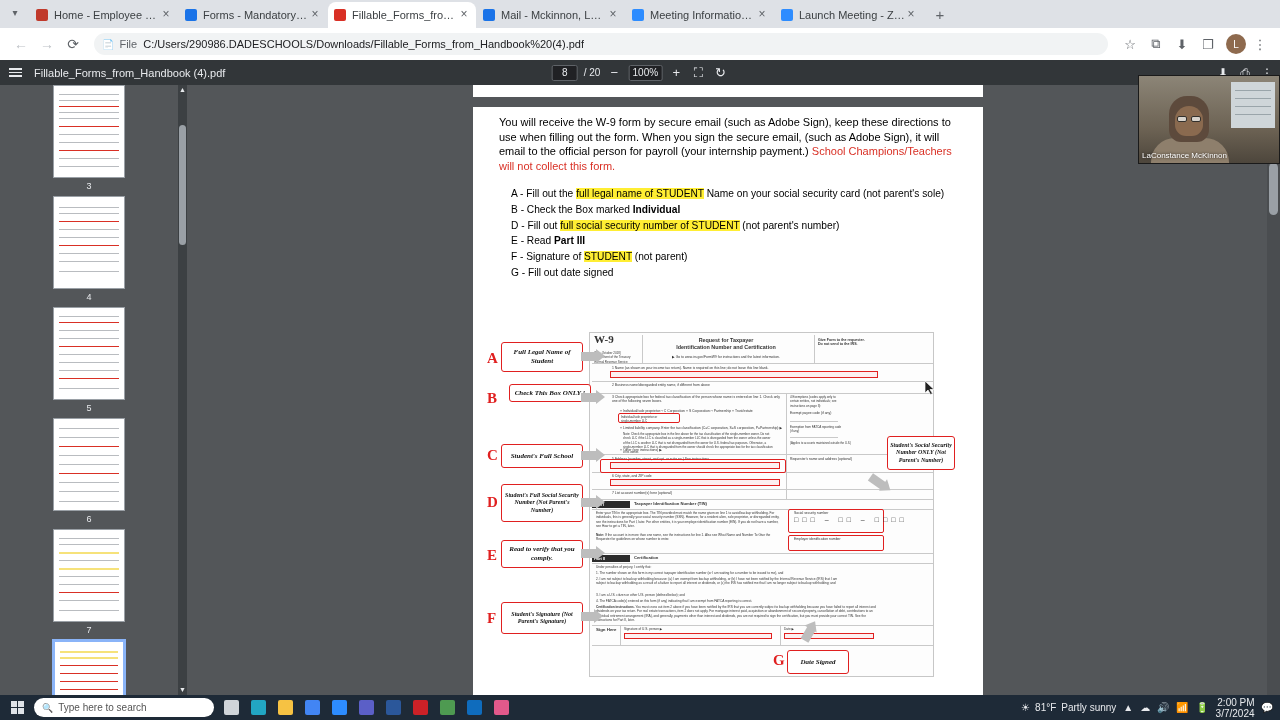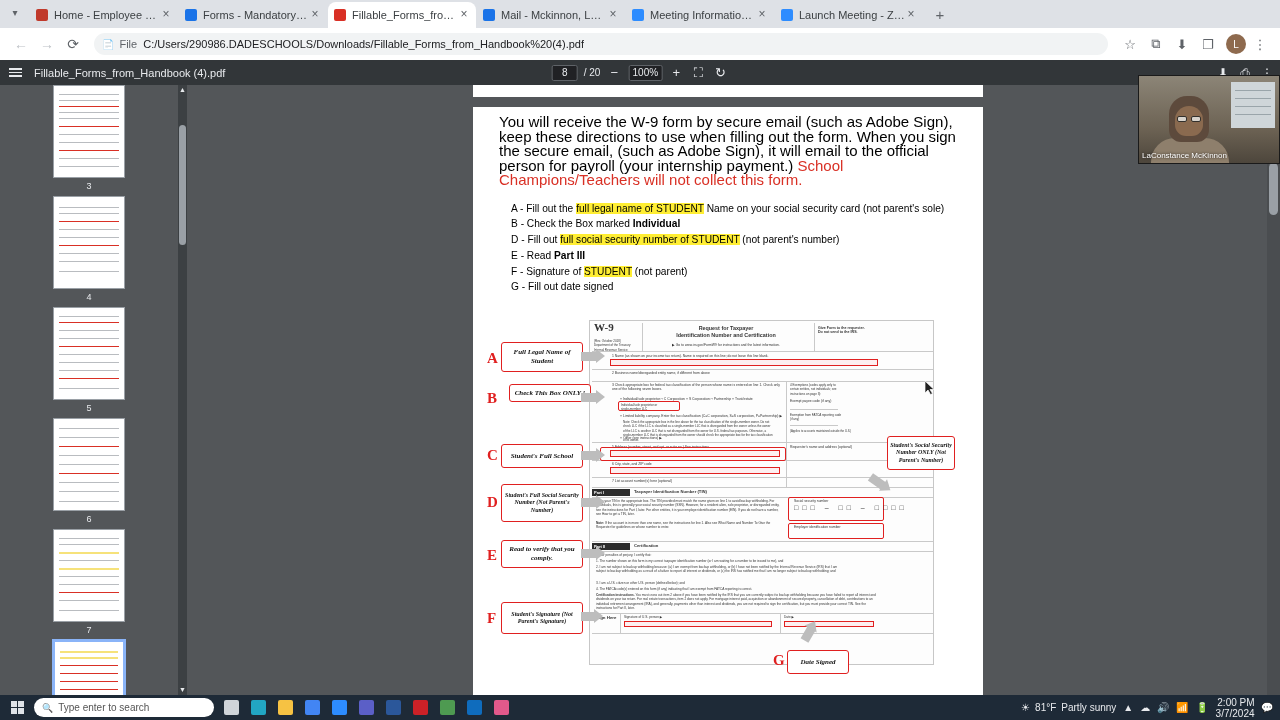--- a/index.html
+++ b/index.html
@@ -176,37 +176,37 @@
   }
   .page {
     position: absolute; left: 286px; top: 22px; width: 510px; height: 588px;
     background: #ffffff;
   }
   .doc-h1 {
     text-align: center; font-weight: bold; font-size: 11.5px; color: #000;
     margin-top: 52px;
   }
   .doc-p {
-    font-size: 15px; color: #000; line-height: 14.5px;
+    font-size: 11px; color: #000; line-height: 14.5px;
     margin: 8px 26px 0 26px; text-align: left;
   }
   .doc-red { color: #d93025; }
   .doc-list {
     margin: 13px 26px 0 38px; font-size: 10.2px; line-height: 15.8px; color: #000;
   }
   .hl { background: #ffee33; }
   .doc-b { font-weight: bold; }
   .small-note { font-size: 9.6px; }
 
   
   .w9 {
     position: absolute; left: 10px; top: 205px; width: 490px; height: 370px;
   }
   .w9-form {
-    position: absolute; left: 106px; top: 8px; width: 345px; height: 345px;
+    position: absolute; left: 106px; top: 20px; width: 345px; height: 345px;
     background: #fdfdfd; border: 1px solid #c7c7c7;
   }
   .formline { position: absolute; background: #c9c9c9; height: 1px; }
   .formtext { position: absolute; font-size: 3.4px; color: #333; line-height: 4.4px; white-space: nowrap; }
   .redbox { position: absolute; border: 1.2px solid #e02020; border-radius: 2px; }
   .redfill { position: absolute; border: 1px solid #e02020; background: #fdeff0; }
   .callout {
     position: absolute; border: 1.4px solid #e02020; border-radius: 3px;
     background: #fff; display: flex; align-items: center; justify-content: center;
     text-align: center; font-size: 7px; font-style: italic; font-weight: bold;
@@ -651,21 +651,21 @@
     <div class="tb-start">
       <div class="win-logo">
           <i></i>
           <i></i>
           <i></i>
           <i></i>
         </div>
     </div>
     <div class="tb-search">
       <span class="mag">🔍</span>
-      <span>Type enter to search</span>
+      <span>Type here to search</span>
     </div>
     <div id="taskbar-apps" style="display:flex;align-items:center;">
         <div class="tb-app">
           <span class="sq" style="background: rgb(207, 212, 217);"></span>
         </div>
         <div class="tb-app">
           <span class="sq" style="background: rgb(34, 166, 195);"></span>
         </div>
         <div class="tb-app">
           <span class="sq" style="background: rgb(246, 194, 67);"></span>

